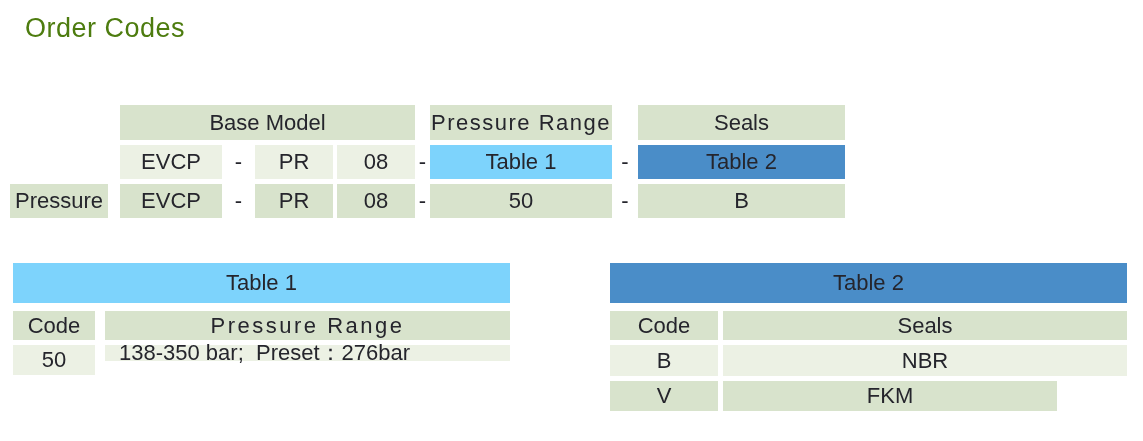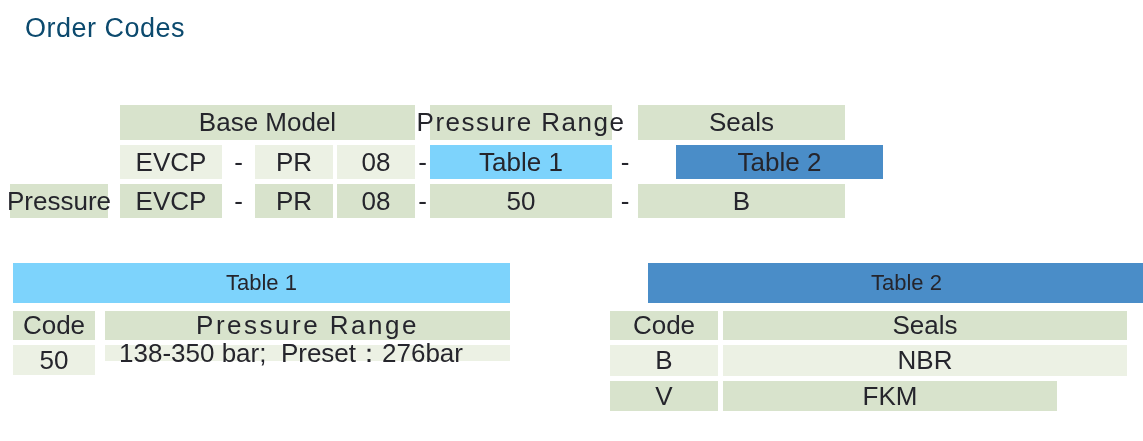--- a/index.html
+++ b/index.html
@@ -10,36 +10,36 @@
     background: #ffffff;
     font-family: "Liberation Sans", sans-serif;
     color: #25252c;
     overflow: hidden;
   }
   .page-title {
     position: absolute;
     left: 25px;
     top: 13px;
     font-size: 27px;
-    color: #0c4a6e;
+    color: #4d7c0f;
     letter-spacing: 0.5px;
   }
   .cell {
     position: absolute;
     display: flex;
     align-items: center;
     justify-content: center;
-    font-size: 26px;
+    font-size: 22px;
     white-space: pre;
     box-sizing: border-box;
   }
   .sage   { background: #d8e3cc; }
   .light  { background: #ecf1e4; }
   .yellow { background: #7dd3fc; }
-  .blue   { background: #4a8dc8; margin-left: 38px; }
+  .blue   { background: #4a8dc8; }
   .dash   { background: transparent; }
   .hdr2   { font-size: 22px; }
   .left-align { justify-content: flex-start; padding-left: 14px; }
   .group { display: contents; }
 </style>
 </head>
 <body>
 
 <div class="canvas">
 

